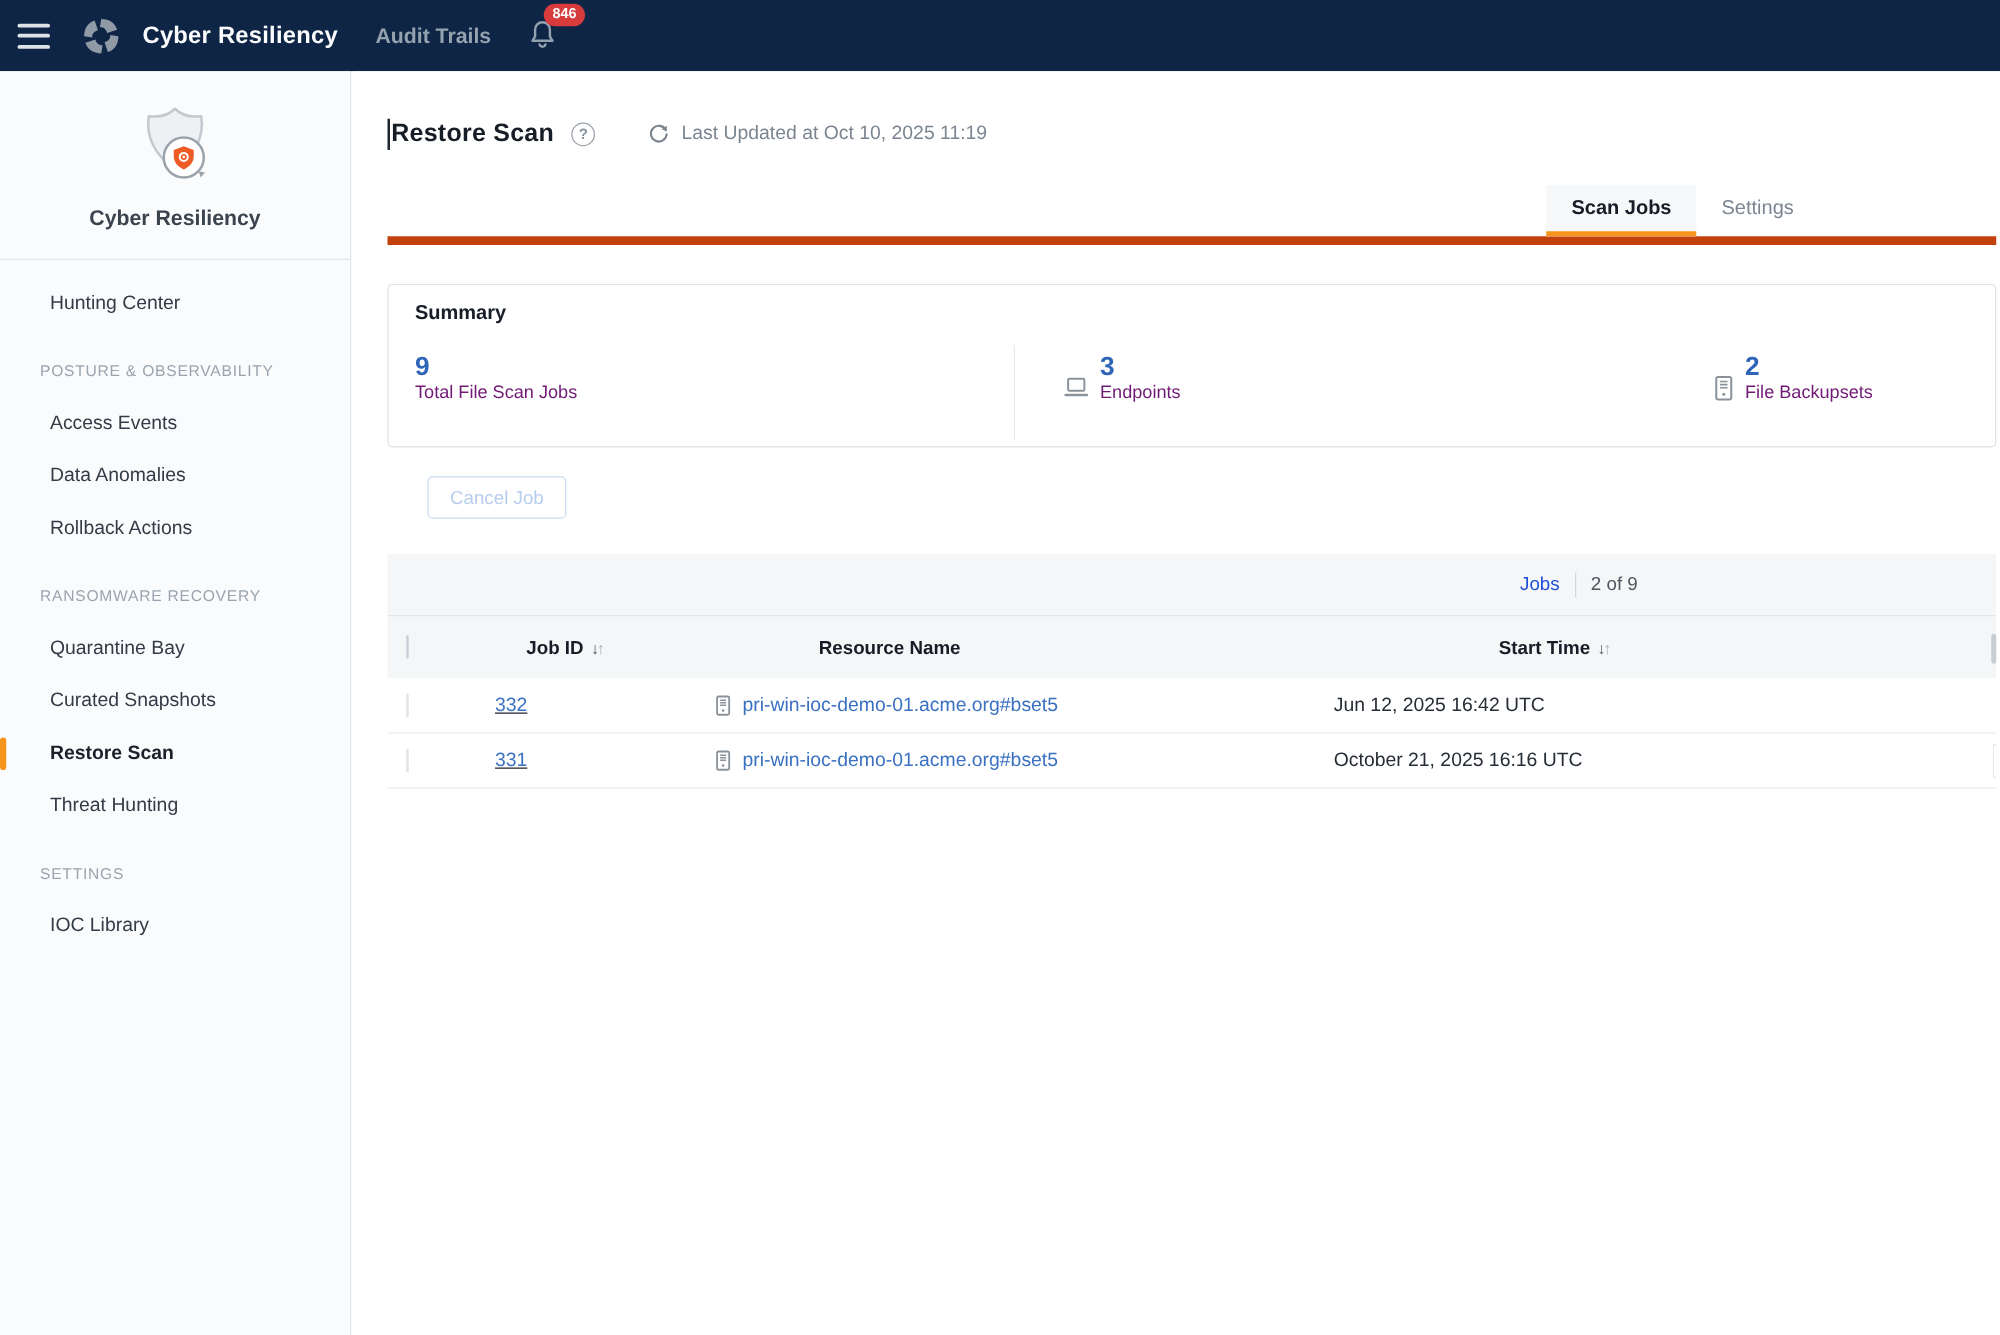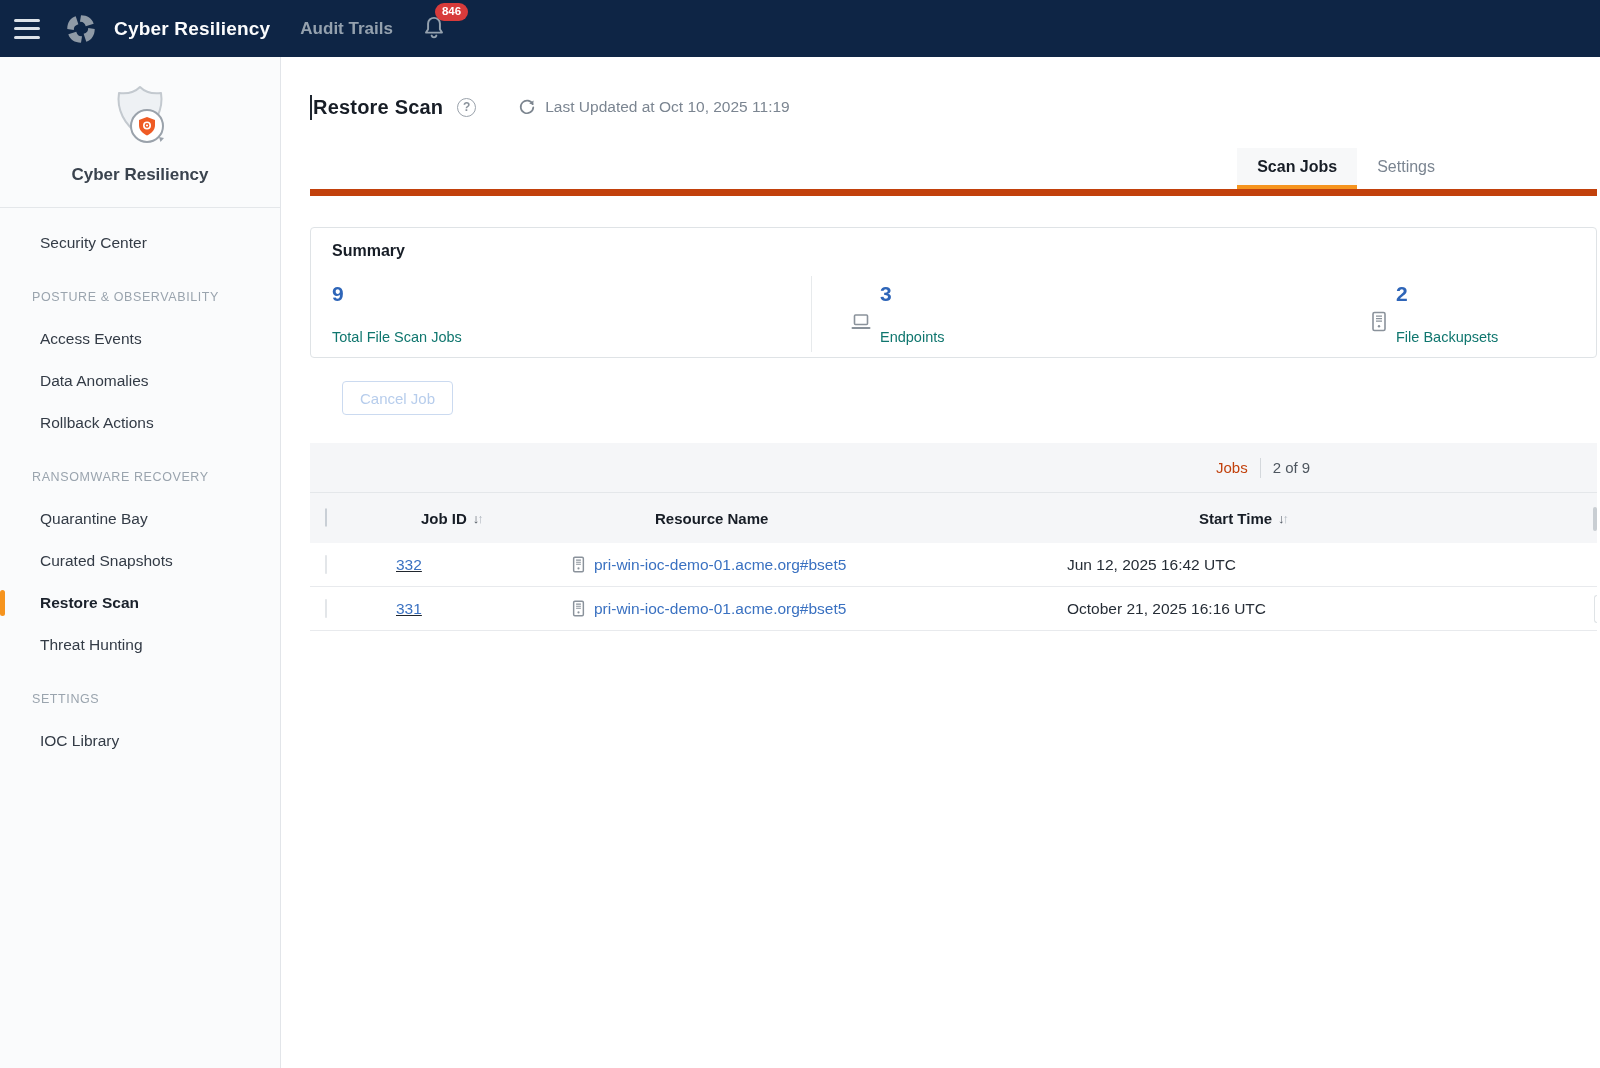--- a/index.html
+++ b/index.html
@@ -51,29 +51,29 @@
   .tab { padding:10px 20px 9px; font-size:16px; cursor:pointer; border-bottom:4px solid transparent; }
   .tab.active { background:#f7f8f9; font-weight:bold; color:#171d26; border-bottom-color:#f6941e; }
   .tab.inactive { color:#7b8591; }
 
   .card { margin-top:31px; height:131px; border:1px solid #dfe3e6; border-radius:4px;
     position:relative; background:#fff; }
   .card-title { position:absolute; left:21px; top:14px; font-size:16px; font-weight:bold; color:#171d26; }
   .stat { position:absolute; top:54px; display:flex; gap:9px; }
   .stat .icon-box { display:flex; align-items:center; margin-top:16px; }
   .stat-value { font-size:21px; font-weight:bold; color:#2e65b8; line-height:1.15; cursor:pointer; }
-  .stat-label { font-size:14.5px; color:#0f766e; margin-top:23px; }
+  .stat-label { font-size:14.5px; color:#701a75; margin-top:0; }
   .v-divider { position:absolute; top:48px; height:76px; width:1px; background:#e7eaec; }
 
   .cancel-btn { margin-top:23px; width:111px; height:34px; background:#fff;
     border:1px solid #cbdaf0; border-radius:4px; color:#b7cdec; font-size:15px;
     font-family:inherit; cursor:not-allowed;margin-left:32px; }
 
   .jobs-bar { margin-top:28px; height:49px; background:#f5f6f8; display:flex; align-items:center; }
-  .jobs-label { margin-left:906px; font-size:15px; color:#c2410c; }
+  .jobs-label { margin-left:906px; font-size:15px; color:#1d4ed8; }
   .jobs-sep { width:1px; height:20px; background:#d4d8dc; margin:0 12px; }
   .jobs-count { font-size:15px; color:#4e565f; }
 
   .thead { height:51px; background:#f5f6f8; border-top:1px solid #e4e7ea;
     display:grid; grid-template-columns:52px 190px 500px 1fr; align-items:center; position:relative;gap:44px; }
   .th { font-size:15px; font-weight:bold; color:#171d26; padding-left:15px; display:flex; align-items:center; }
   .sort { margin-left:6px; font-size:13px; font-weight:bold; cursor:pointer; }
   .sort .dn { color:#4f5761; } .sort .up { color:#adb4bc; margin-left:-2px; }
   .cb { width:20px; height:20px; border-radius:4px; background:#fff; border:1px solid #c9cfd6;
     margin-left:15px; cursor:pointer; }
@@ -126,21 +126,21 @@
       <circle cx="50" cy="47" r="16" fill="#fff" stroke="#9aa2ab" stroke-width="2"></circle>
       <path d="M62 58 l5 1 l-3.5 4 Z" fill="#9aa2ab"></path>
       <path d="M50 38 l8 3 v5 c0 5.5 -4 8.5 -8 10.5 c-4 -2 -8 -5 -8 -10.5 v-5 Z" fill="#ef5b24"></path>
       <circle cx="50" cy="46.5" r="3.2" fill="none" stroke="#fff" stroke-width="1.6"></circle>
       <circle cx="50" cy="46.5" r="1.1" fill="#fff"></circle>
     </svg>
     <div class="side-product">Cyber Resiliency</div>
   </div>
 
   <nav class="nav">
-    <div class="nav-item">Security Center</div>
+    <div class="nav-item">Hunting Center</div>
 
     <div class="nav-section">POSTURE &amp; OBSERVABILITY</div>
     <div class="nav-item">Access Events</div>
     <div class="nav-item">Data Anomalies</div>
     <div class="nav-item">Rollback Actions</div>
 
     <div class="nav-section">RANSOMWARE RECOVERY</div>
     <div class="nav-item">Quarantine Bay</div>
     <div class="nav-item">Curated Snapshots</div>
     <div class="nav-item active">

